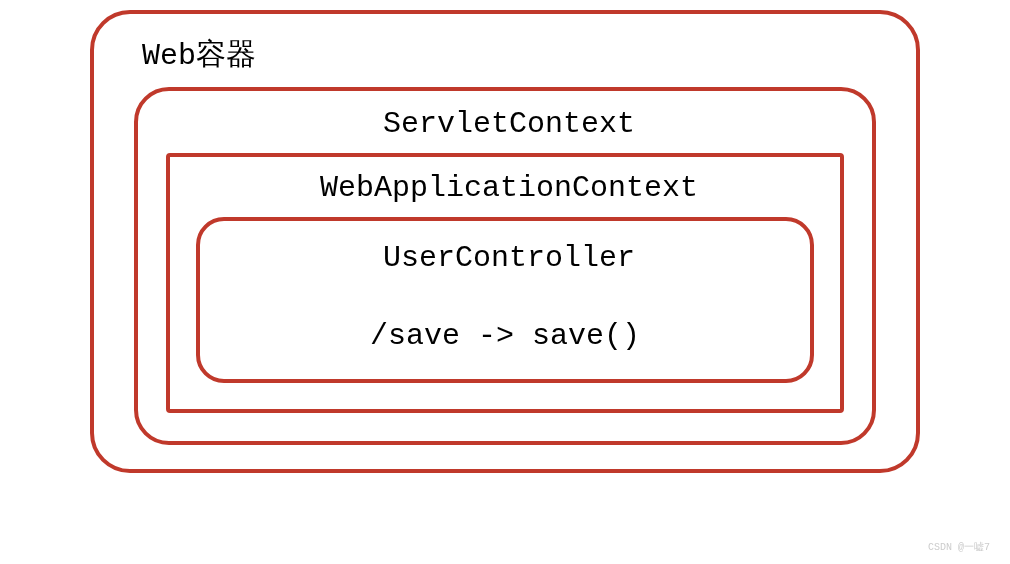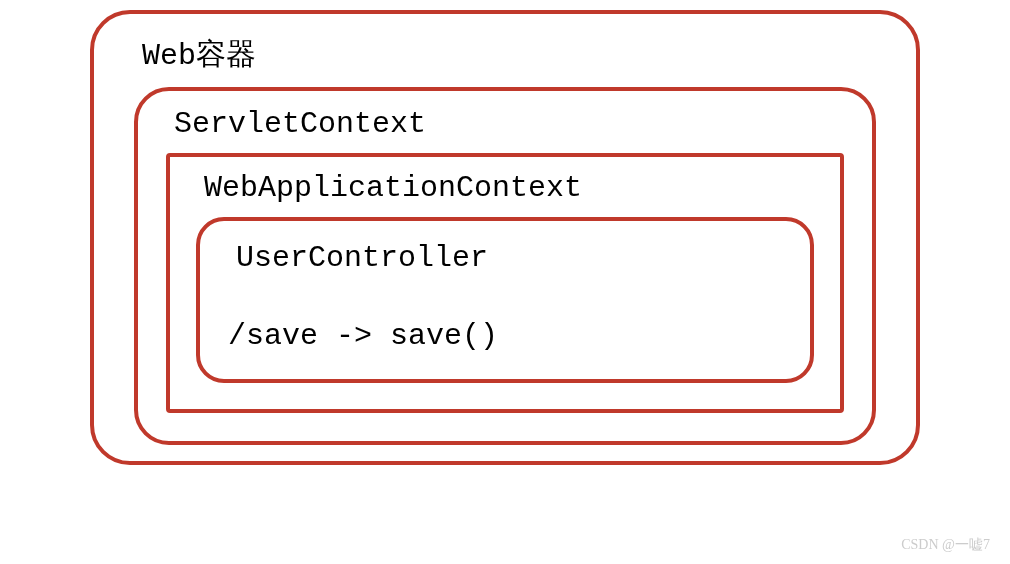--- a/index.html
+++ b/index.html
@@ -16,25 +16,26 @@
       padding: 10px 90px 20px 90px;
     }
     .container-box {
       border: 4px solid #c0392b;
       border-radius: 30px;
       padding: 18px 28px 28px 28px;
       background: #ffffff;
     }
     .outer-box {
       border-radius: 40px;
-      padding: 20px 40px 16px 40px;
+      padding: 20px 40px 24px 40px;
     }
     .level2-box {
       border-radius: 35px;
       padding: 16px 28px 28px 28px;
+      text-align: center;
     }
     .level3-box {
       border-radius: 4px;
       padding: 14px 26px 26px 26px;
     }
     .inner-box {
       border-radius: 28px;
       padding: 20px 28px 26px 28px;
     }
     .box-label {
@@ -52,23 +53,23 @@
     }
     .inner-mapping {
       font-size: 30px;
       color: #000000;
       margin-left: 0;
     }
     .watermark {
       position: absolute;
       bottom: 10px;
       right: 20px;
-      font-size: 14px;
+      font-size: 10px;
       color: #cccccc;
-      font-family: Liberation Serif, serif;
+      font-family: Liberation Mono, monospace;
     }
   </style>
 </head>
 <body>
 
 <div class="container-box outer-box">
   <div class="box-label">Web容器</div>
 
   <div class="container-box level2-box">
     <div class="box-label">ServletContext</div>

